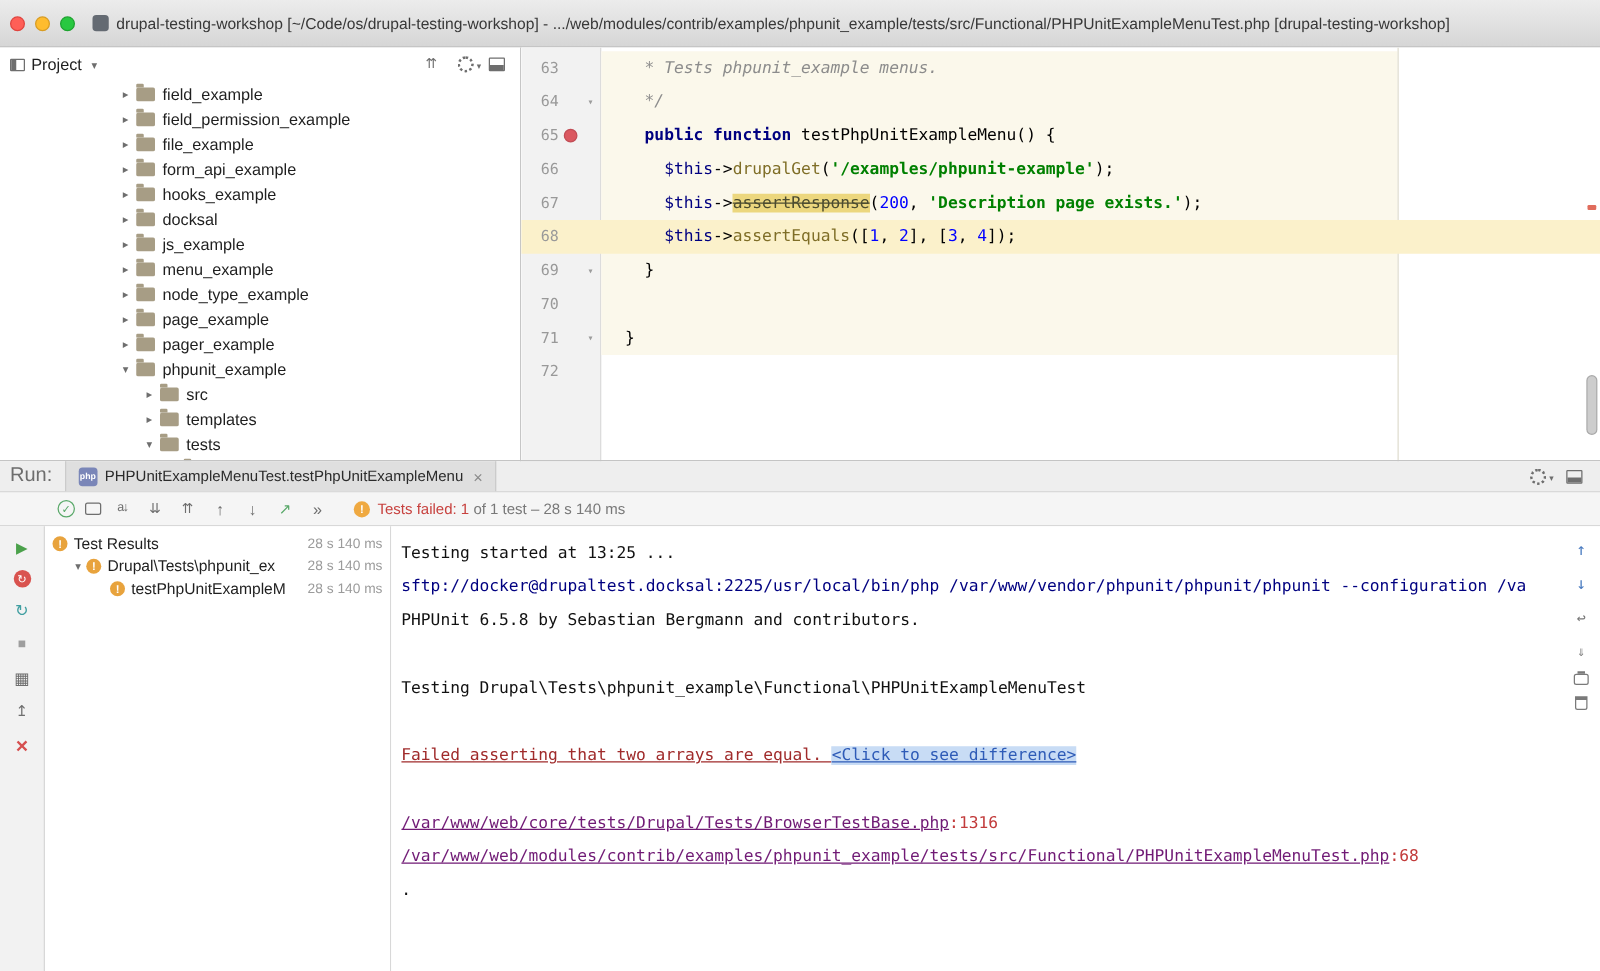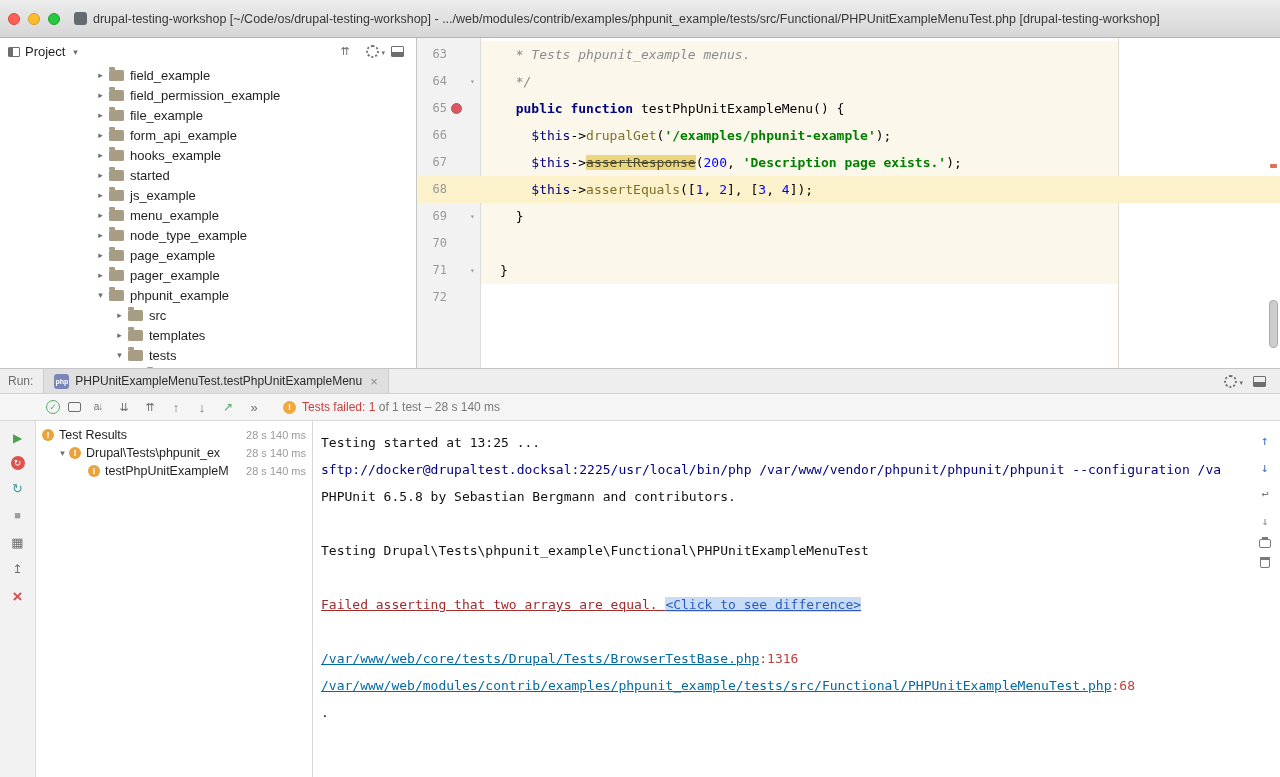--- a/index.html
+++ b/index.html
@@ -54,21 +54,21 @@
   .tk-dep{color:#4c4c30;text-decoration:line-through;background:#ecd77e;}
   .tk-str{color:#008000;font-weight:bold;}
   .tk-num{color:#0000ff;}
   .tk-plain{color:#000;}
   .ed-scroll-thumb{position:absolute;right:2px;top:262px;width:9px;height:48px;border-radius:5px;background:rgba(90,90,90,.30);border:1px solid rgba(60,60,60,.25);box-sizing:border-box;}
   .err-stripe{position:absolute;right:3px;top:126px;width:7px;height:4px;background:#e06c5c;border-radius:1px;}
 
   
   .run-panel{position:absolute;left:0;right:0;top:368px;bottom:0;display:flex;flex-direction:column;border-top:1px solid #c4c4c4;box-sizing:border-box;}
   .run-tabs{height:25px;flex:none;background:#eeeeee;border-bottom:1px solid #d2d2d2;display:flex;align-items:center;box-sizing:border-box;}
-  .run-label{margin:0 10px 0 8px;font-size:12px;color:#6d6d6d;}
+  .run-label{margin:0 10px 0 8px;font-size:16px;color:#6d6d6d;}
   .run-tab{height:100%;display:flex;align-items:center;gap:6px;padding:0 10px;background:#dfdfdf;border-left:1px solid #cbcbcb;border-right:1px solid #cbcbcb;box-sizing:border-box;}
   .php-icon{width:15px;height:15px;border-radius:3px;background:#7a86b8;color:#fff;font-size:7px;font-weight:bold;display:inline-flex;align-items:center;justify-content:center;flex:none;}
   .tab-title{font-size:12px;color:#2b2b2b;white-space:nowrap;}
   .tab-close{color:#8a8a8a;font-size:13px;margin-left:2px;cursor:default;}
   .tabs-right{margin-left:auto;display:flex;gap:16px;align-items:center;padding-right:14px;}
   .run-toolbar{height:27px;flex:none;background:#f5f5f5;border-bottom:1px solid #d8d8d8;display:flex;align-items:center;gap:8px;padding-left:46px;box-sizing:border-box;}
   .status{display:flex;align-items:center;gap:6px;margin-left:8px;font-size:12px;}
   .warn-ball{width:13px;height:13px;border-radius:50%;background:#efa941;color:#fff;font-size:9px;font-weight:bold;display:inline-flex;align-items:center;justify-content:center;flex:none;}
   .st-fail{color:#c7413e;}
   .st-rest{color:#787878;}
@@ -77,21 +77,21 @@
   .test-tree{width:277px;flex:none;box-sizing:border-box;border-right:1px solid #d8d8d8;background:#fff;padding-top:5px;overflow:hidden;}
   .t-row{height:18px;display:flex;align-items:center;font-size:12.5px;padding-right:6px;white-space:nowrap;}
   .fail-ball{width:12px;height:12px;border-radius:50%;background:#e8a33d;color:#fff;font-size:9px;font-weight:bold;display:inline-flex;align-items:center;justify-content:center;flex:none;margin-right:5px;}
   .t-label{color:#1f1f1f;overflow:hidden;}
   .t-time{margin-left:auto;color:#9b9b9b;font-size:11px;padding-left:8px;}
   .console{flex:1;position:relative;background:#fff;overflow:hidden;padding:8px 34px 0 8px;font-family:"DejaVu Sans Mono",monospace;font-size:13px;line-height:27px;color:#1c1c1c;box-sizing:border-box;}
   .c-line{white-space:pre;height:27px;overflow:hidden;}
   .cp-plain{color:#111;}
   .cp-cmd{color:#000080;}
   .cp-err{color:#a02b2b;text-decoration:underline;}
-  .cp-link{color:#0369a1;text-decoration:underline;}
+  .cp-link{color:#701a75;text-decoration:underline;}
   .cp-linksel{color:#2e5bb7;text-decoration:underline;background:#c8dcf5;}
   .cp-lnum{color:#c23b3b;}
   .console-toolbar{position:absolute;right:2px;top:10px;width:26px;display:flex;flex-direction:column;align-items:center;gap:9px;}
 
   
   .i{display:inline-flex;align-items:center;justify-content:center;width:18px;height:18px;color:#6e6e6e;flex:none;}
   .i::before{line-height:1;}
   .i-panel{width:12px;height:10px;border:1px solid #6e6e6e;border-radius:1px;position:relative;box-sizing:border-box;}
   .i-panel::before{content:"";position:absolute;left:0;top:0;bottom:0;width:4px;background:#6e6e6e;}
   .i-collapse-all::before{content:"⇈";font-size:11px;}
@@ -176,21 +176,21 @@
             <span class="p-label">form_api_example</span>
           </div>
           <div class="p-row" style="padding-left: 94px;">
             <span class="chev">▸</span>
             <span class="folder"></span>
             <span class="p-label">hooks_example</span>
           </div>
           <div class="p-row" style="padding-left: 94px;">
             <span class="chev">▸</span>
             <span class="folder"></span>
-            <span class="p-label">started</span>
+            <span class="p-label">docksal</span>
           </div>
           <div class="p-row" style="padding-left: 94px;">
             <span class="chev">▸</span>
             <span class="folder"></span>
             <span class="p-label">js_example</span>
           </div>
           <div class="p-row" style="padding-left: 94px;">
             <span class="chev">▸</span>
             <span class="folder"></span>
             <span class="p-label">menu_example</span>

